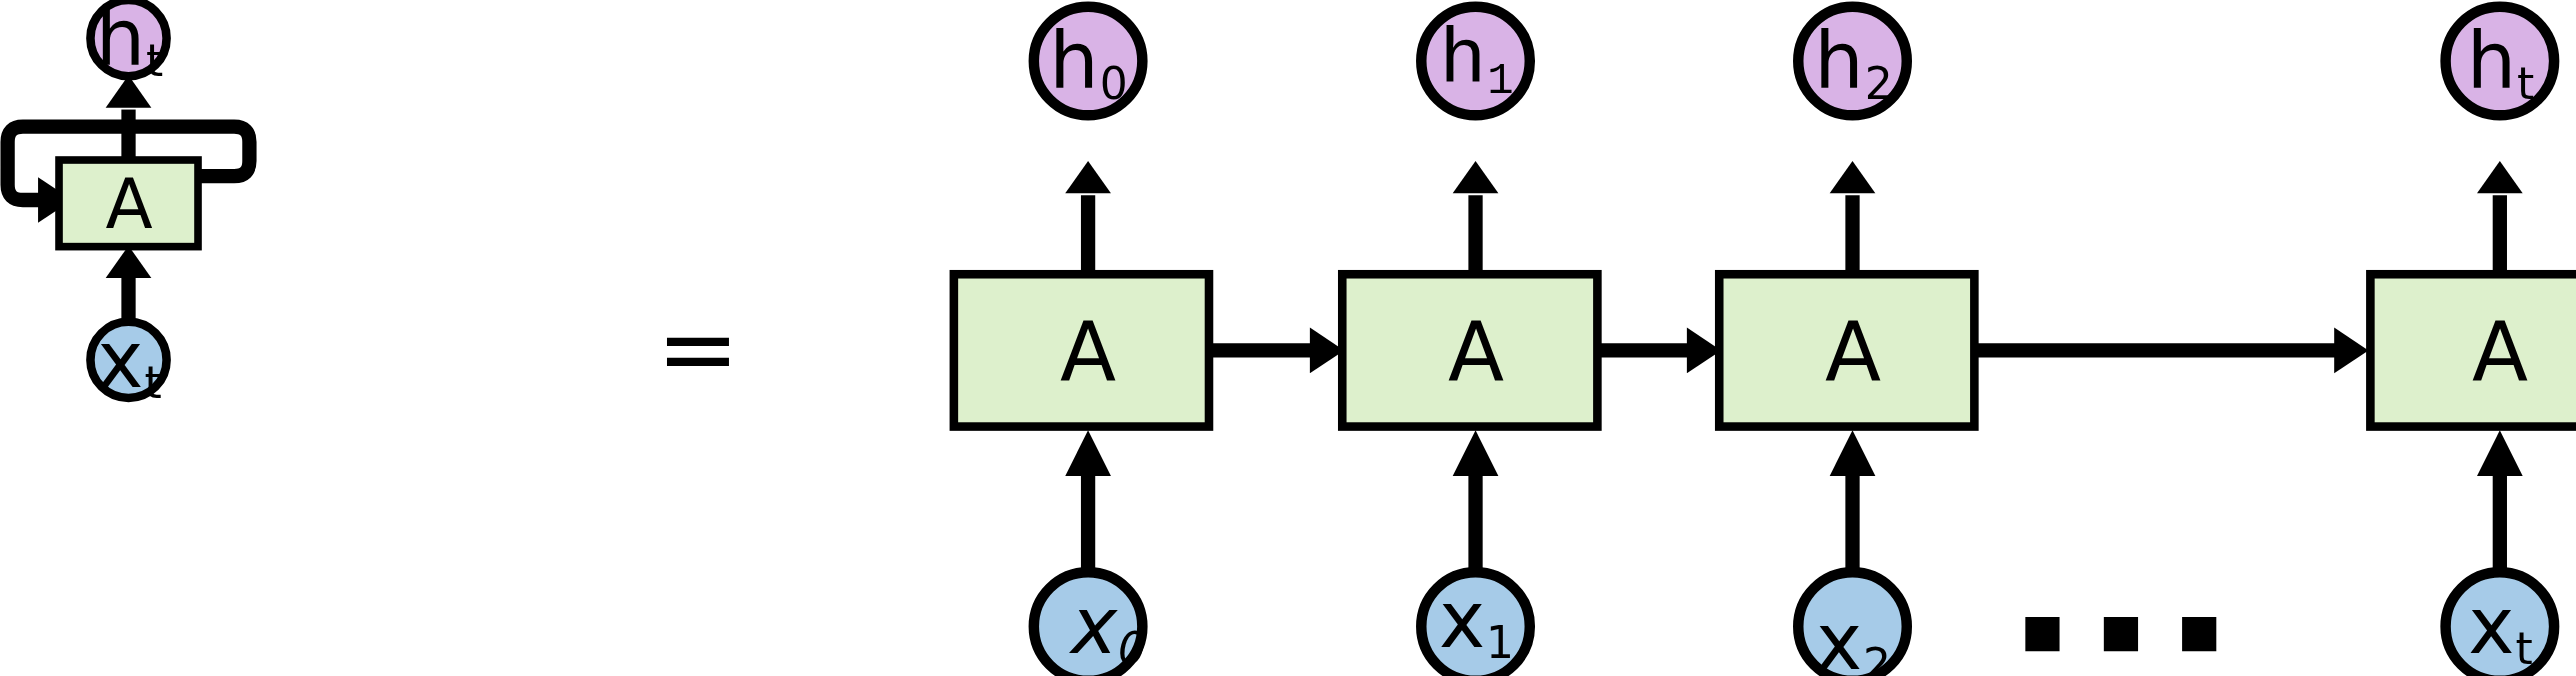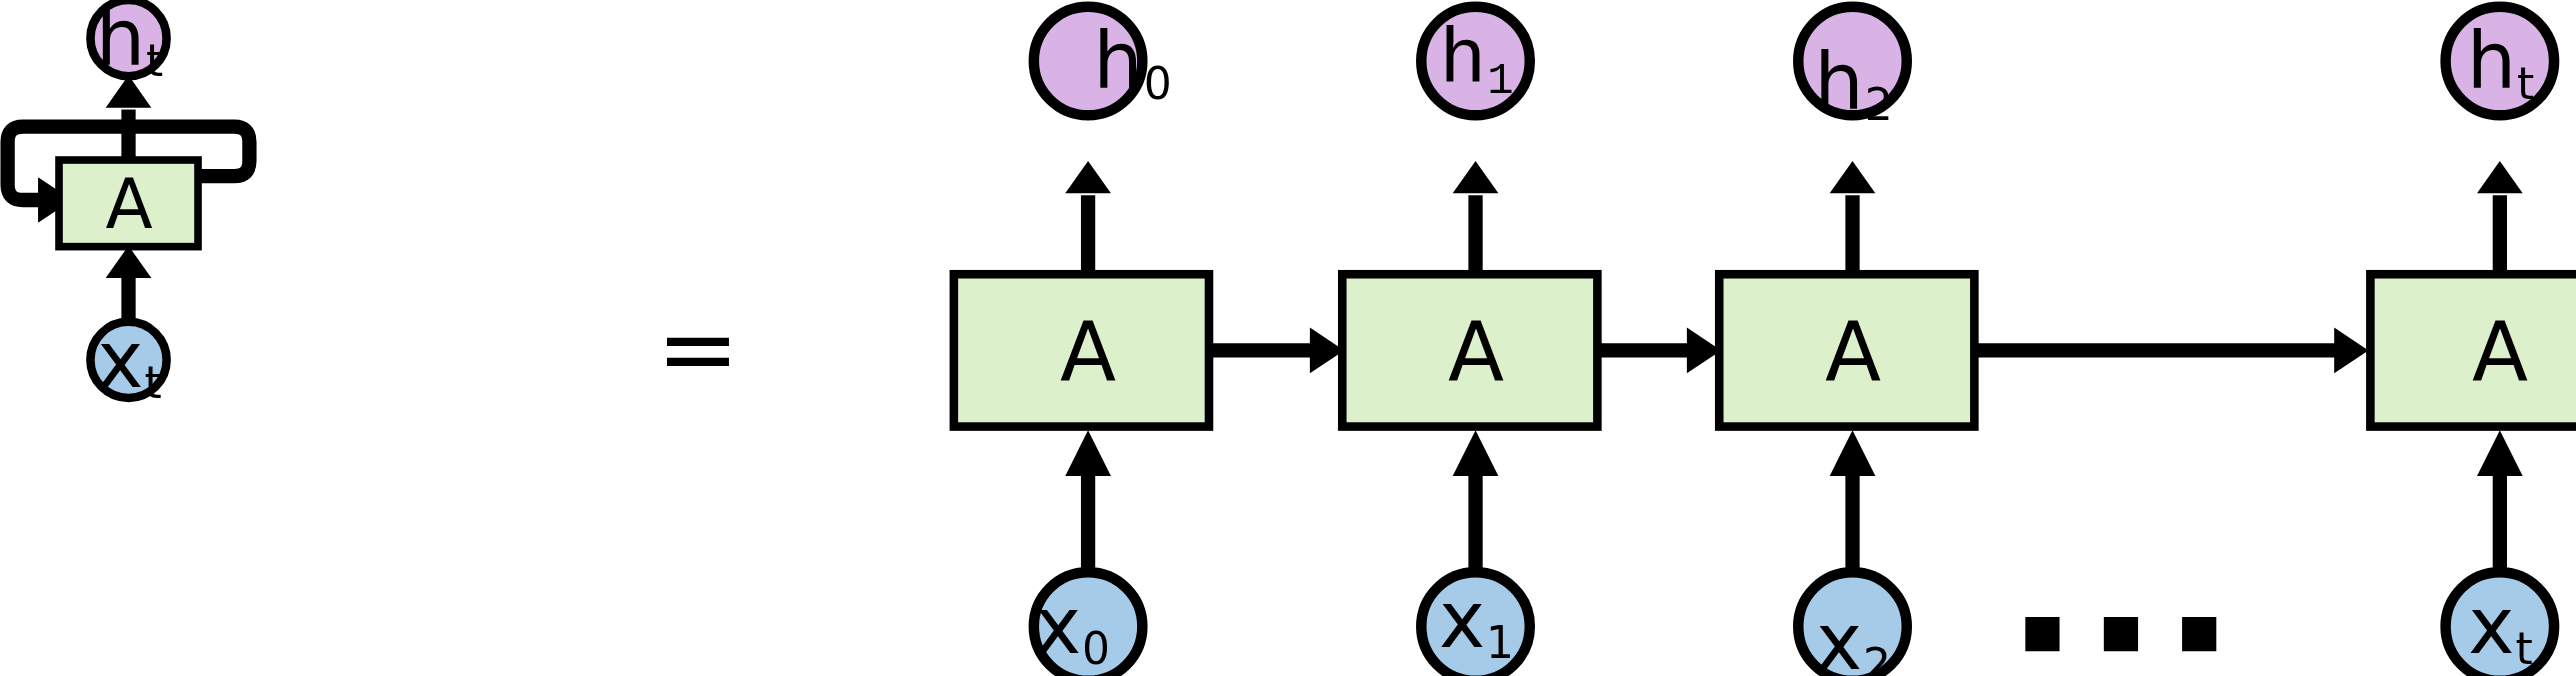--- a/index.html
+++ b/index.html
@@ -127,41 +127,41 @@
   <div class="node-label cell-label" style="left:129px;top:204px;transform:translate(-50%,-50%);font-size:69px;">
     <span>A</span>
   </div>
 
   <div class="node-label circ-label" style="left:129px;top:360px;transform:translate(-50%,-50%);">
     <span>x</span><span class="sub">t</span>
   </div>
 
   <div class="node-label eq-label" style="left:698px;top:348px;transform:translate(-50%,-50%);font-size:99px;">=</div>
 
-  <div class="node-label circ-label" style="left:1132px;top:61px;transform:translate(-50%,-50%);">
+  <div class="node-label circ-label" style="left:1088px;top:61px;transform:translate(-50%,-50%);">
     <span>h</span><span class="sub">0</span>
   </div>
   <div class="node-label cell-label" style="left:1088px;top:352px;transform:translate(-50%,-50%);">
     <span>A</span>
   </div>
-  <div class="node-label circ-label" style="left:1072px;top:626px;transform:translate(-50%,-50%);">
+  <div class="node-label circ-label" style="left:1108px;top:626px;transform:translate(-50%,-50%);font-style:italic;">
     <span>x</span><span class="sub">0</span>
   </div>
 
   <div class="node-label circ-label" style="left:1476px;top:61px;transform:translate(-50%,-50%);font-family:Liberation Mono, monospace;">
     <span>h</span><span class="sub">1</span>
   </div>
   <div class="node-label cell-label" style="left:1476px;top:352px;transform:translate(-50%,-50%);">
     <span>A</span>
   </div>
   <div class="node-label circ-label" style="left:1476px;top:620px;transform:translate(-50%,-50%);">
     <span>x</span><span class="sub">1</span>
   </div>
 
-  <div class="node-label circ-label" style="left:1853px;top:61px;transform:translate(-50%,-50%);margin-top:21px;">
+  <div class="node-label circ-label" style="left:1853px;top:61px;transform:translate(-50%,-50%);">
     <span>h</span><span class="sub">2</span>
   </div>
   <div class="node-label cell-label" style="left:1853px;top:352px;transform:translate(-50%,-50%);">
     <span>A</span>
   </div>
   <div class="node-label circ-label" style="left:1853px;top:626px;transform:translate(-50%,-50%);margin-top:16px;">
     <span>x</span><span class="sub">2</span>
   </div>
 
   <div class="node-label dots-label" style="left:2123px;top:628px;transform:translate(-50%,-50%);font-size:69px;font-weight:bold;">▪ ▪ ▪</div>

